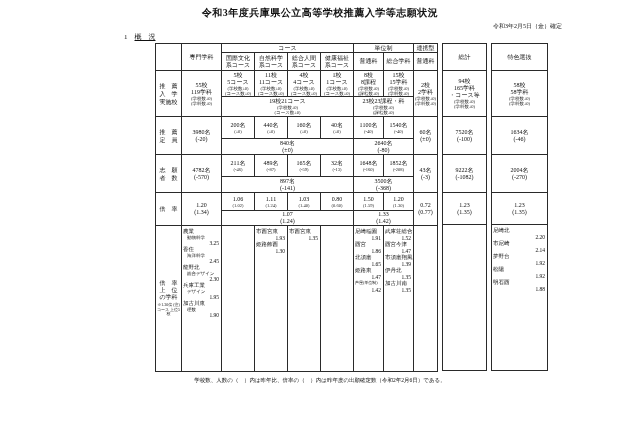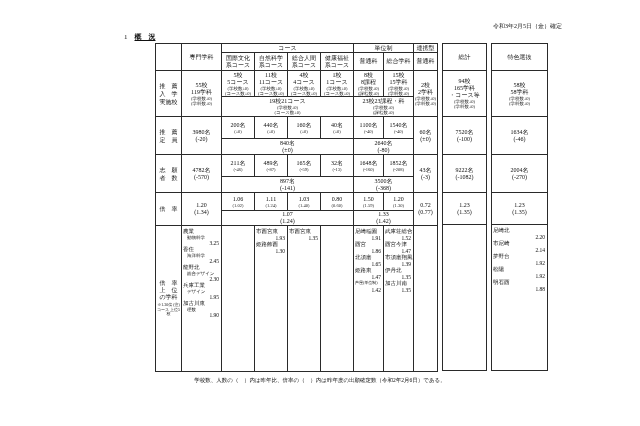--- a/index.html
+++ b/index.html
@@ -6,21 +6,21 @@
   body{
     width:640px;height:426px;background:#ffffff;
     font-family:"Liberation Serif","DejaVu Serif",serif;
     color:#111;-webkit-font-smoothing:antialiased;
   }
   .page{position:relative;width:640px;height:426px;overflow:hidden;}
   .title{position:absolute;top:6px;left:0;width:100%;text-align:center;
          font-size:10px;font-weight:bold;letter-spacing:.5px;}
   .datenote{position:absolute;top:22px;right:78px;font-size:6px;}
   .section{position:absolute;top:32px;left:124px;font-size:7px;}
-  .section .ul{text-decoration:underline;text-underline-offset:1px;font-weight:bold;}
+  .section .ul{text-decoration:underline;text-underline-offset:1px;}
   .tables{position:absolute;top:43px;left:155px;display:flex;gap:4px;align-items:flex-start;}
   table{border-collapse:collapse;table-layout:fixed;border:1.5px solid #222;}
   th,td{border:1px solid #2a2a2a;padding:0;text-align:center;vertical-align:middle;
         font-weight:normal;overflow:hidden;}
   tr.hr1{height:9px;}  tr.hr2{height:18px;}
   tr.r1a{height:26px;} tr.r1b{height:20px;}
   tr.r2a{height:22px;} tr.r2b{height:16px;}
   tr.r3a{height:22px;} tr.r3b{height:16px;}
   tr.r4a{height:18px;} tr.r4b{height:14px;}
   tr.rr {height:146px;}
@@ -35,20 +35,21 @@
   .rk-school.sm{font-size:4px;}
   .rk-dept{text-align:left;font-size:4.5px;line-height:5px;padding-left:5px;white-space:nowrap;}
   .rk-value{text-align:right;font-size:5.5px;line-height:6.5px;padding-right:2px;}
   .footnote{position:absolute;top:377px;left:60px;width:520px;text-align:center;font-size:5.5px;}
 </style>
 </head>
 <body>
 
 <div class="page">
 
+  <div class="title">令和3年度兵庫県公立高等学校推薦入学等志願状況</div>
   <div class="datenote">令和3年2月5日（金）確定</div>
   <div class="section"><span>1</span>　<span class="ul">概　況</span></div>
 
   <div class="tables">
 
     <table class="main-t">
       <colgroup>
         <col style="width:26px">
           <col style="width:40px">
         <col style="width:33px">

